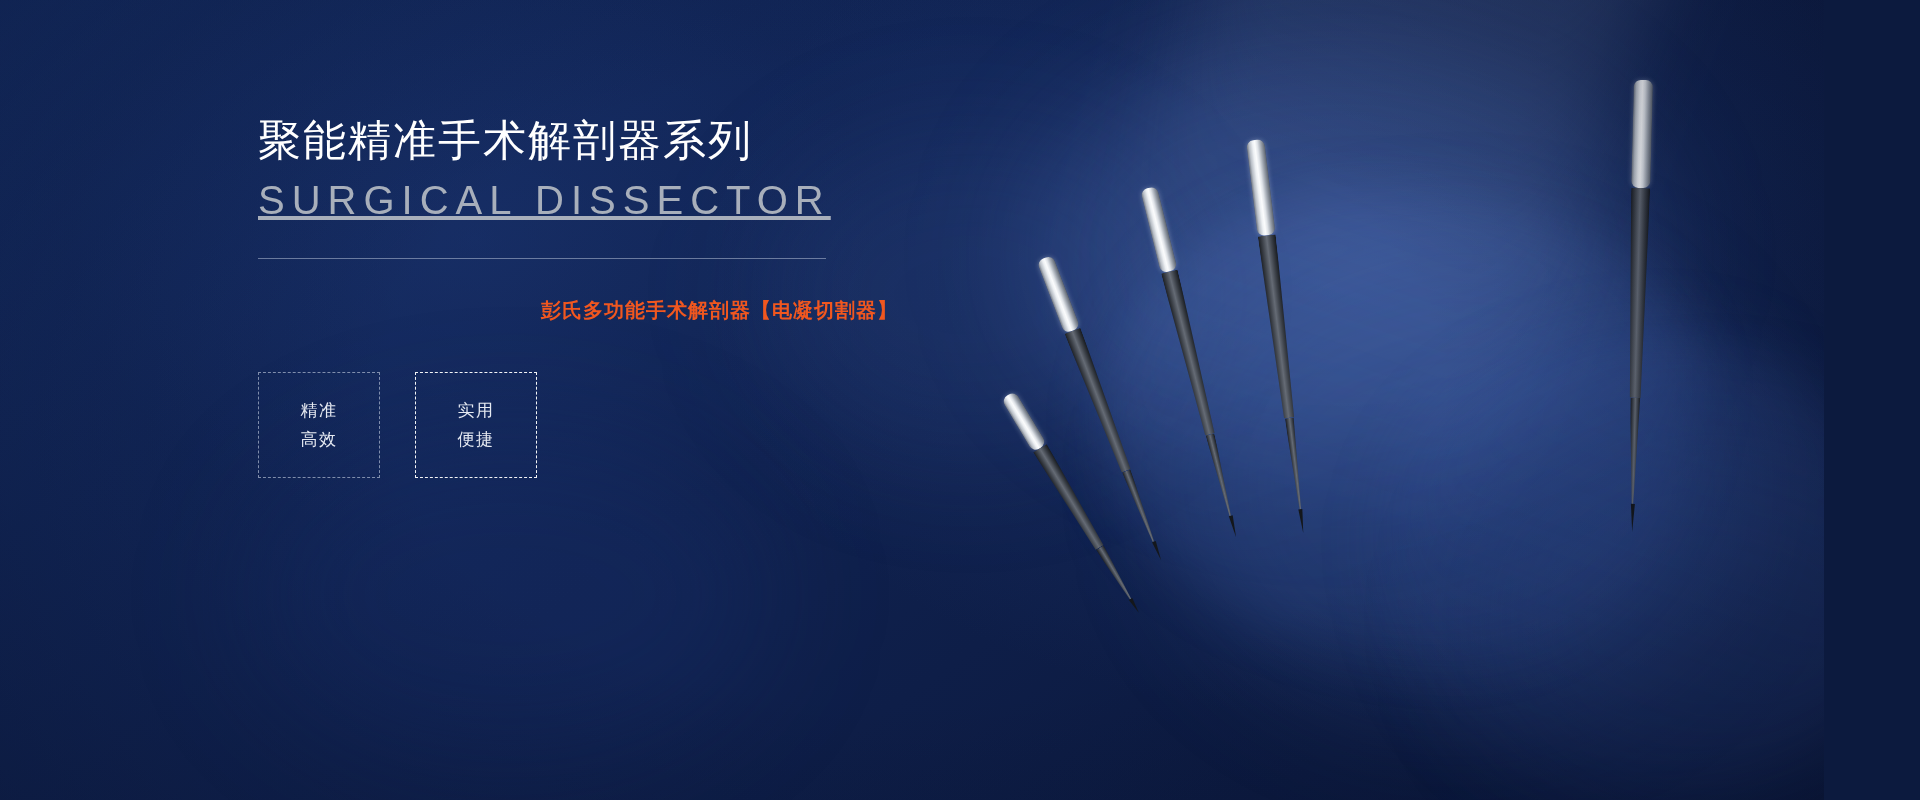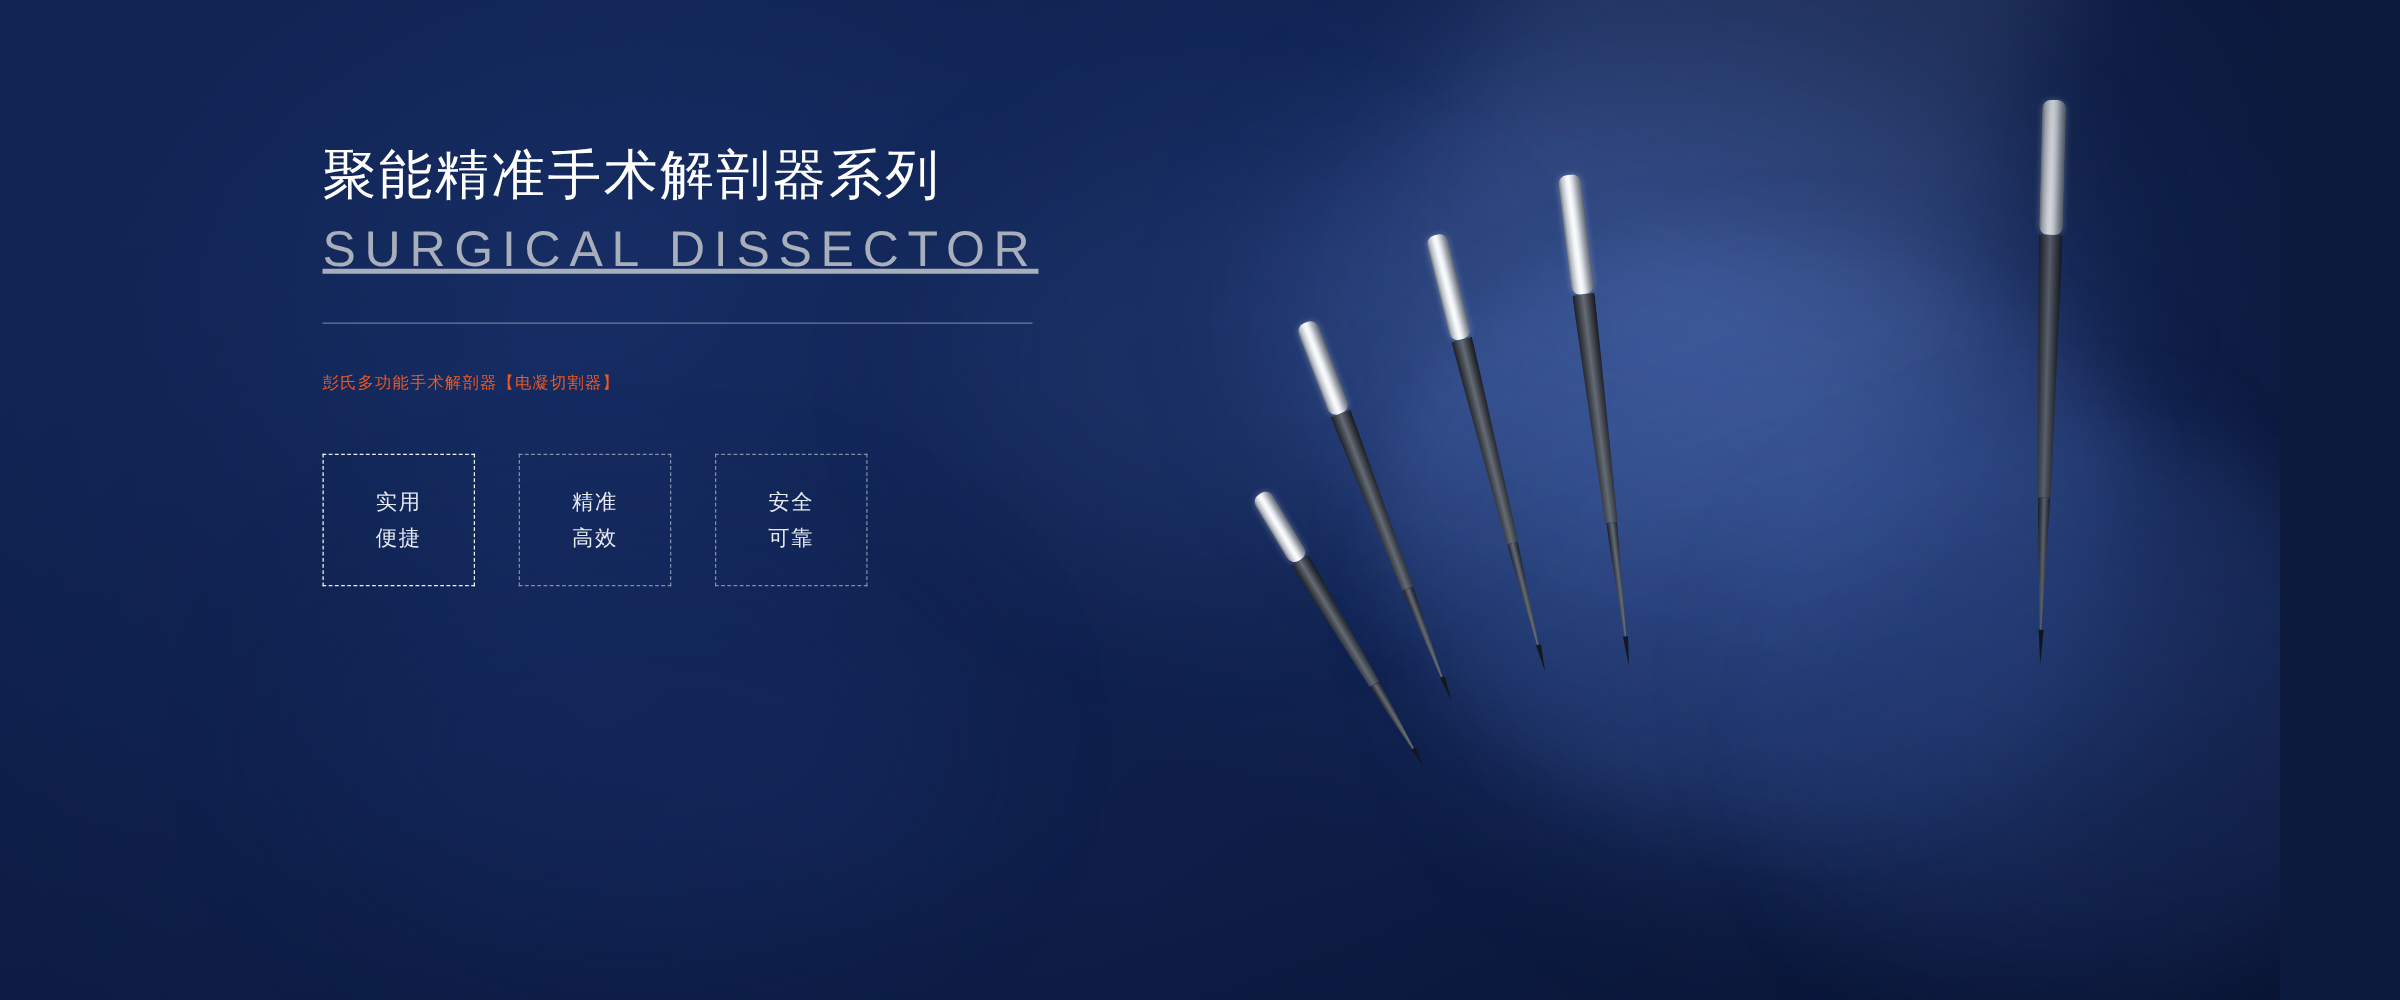--- a/index.html
+++ b/index.html
@@ -68,22 +68,22 @@
     line-height:1.16;margin:0;white-space:nowrap;
   }
   .subtitle{
     font-size:40px;color:#a8afbb;letter-spacing:7px;font-weight:300;
     margin:12px 0 0 0;white-space:nowrap;text-decoration:underline;
   }
   .divider{
     width:568px;height:1px;background:rgba(186,198,218,0.52);margin:35px 0 0 0;
   }
   .tagline{
-    margin:38px 0 0 0;font-size:13px;color:#f1571f;letter-spacing:1px;
-    font-weight:400;white-space:nowrap;
+    margin:38px 0 0 0;font-size:20px;color:#f1571f;letter-spacing:1px;
+    font-weight:700;white-space:nowrap;text-align:right;
   }
   .badges{display:flex;margin-top:48px;}
   .badge{
     width:120px;height:104px;margin-right:35px;
     display:flex;flex-direction:column;align-items:center;justify-content:center;
     color:#e6eaf2;font-size:17px;line-height:1.72;letter-spacing:1.5px;
   }
   .badge.dim{border:1px dashed rgba(196,206,224,0.62);}
   .badge.bright{border:1px dashed rgba(255,255,255,0.95);}
   .badge span{display:block;}
@@ -145,28 +145,24 @@
 
   <div class="vignette"></div>
 
   <div class="content">
     <h1 class="title">聚能精准手术解剖器系列</h1>
     <div class="subtitle">SURGICAL DISSECTOR</div>
     <div class="divider"></div>
     <div class="tagline">彭氏多功能手术解剖器【电凝切割器】</div>
 
     <div class="badges">
-      <div class="badge bright">
-        <span>实用</span>
-        <span>便捷</span>
-      </div>
       <div class="badge dim">
         <span>精准</span>
         <span>高效</span>
       </div>
-      <div class="badge dim">
-        <span>安全</span>
-        <span>可靠</span>
+      <div class="badge bright">
+        <span>实用</span>
+        <span>便捷</span>
       </div>
     </div>
   </div>
 
 </div>
 
 </body></html>

